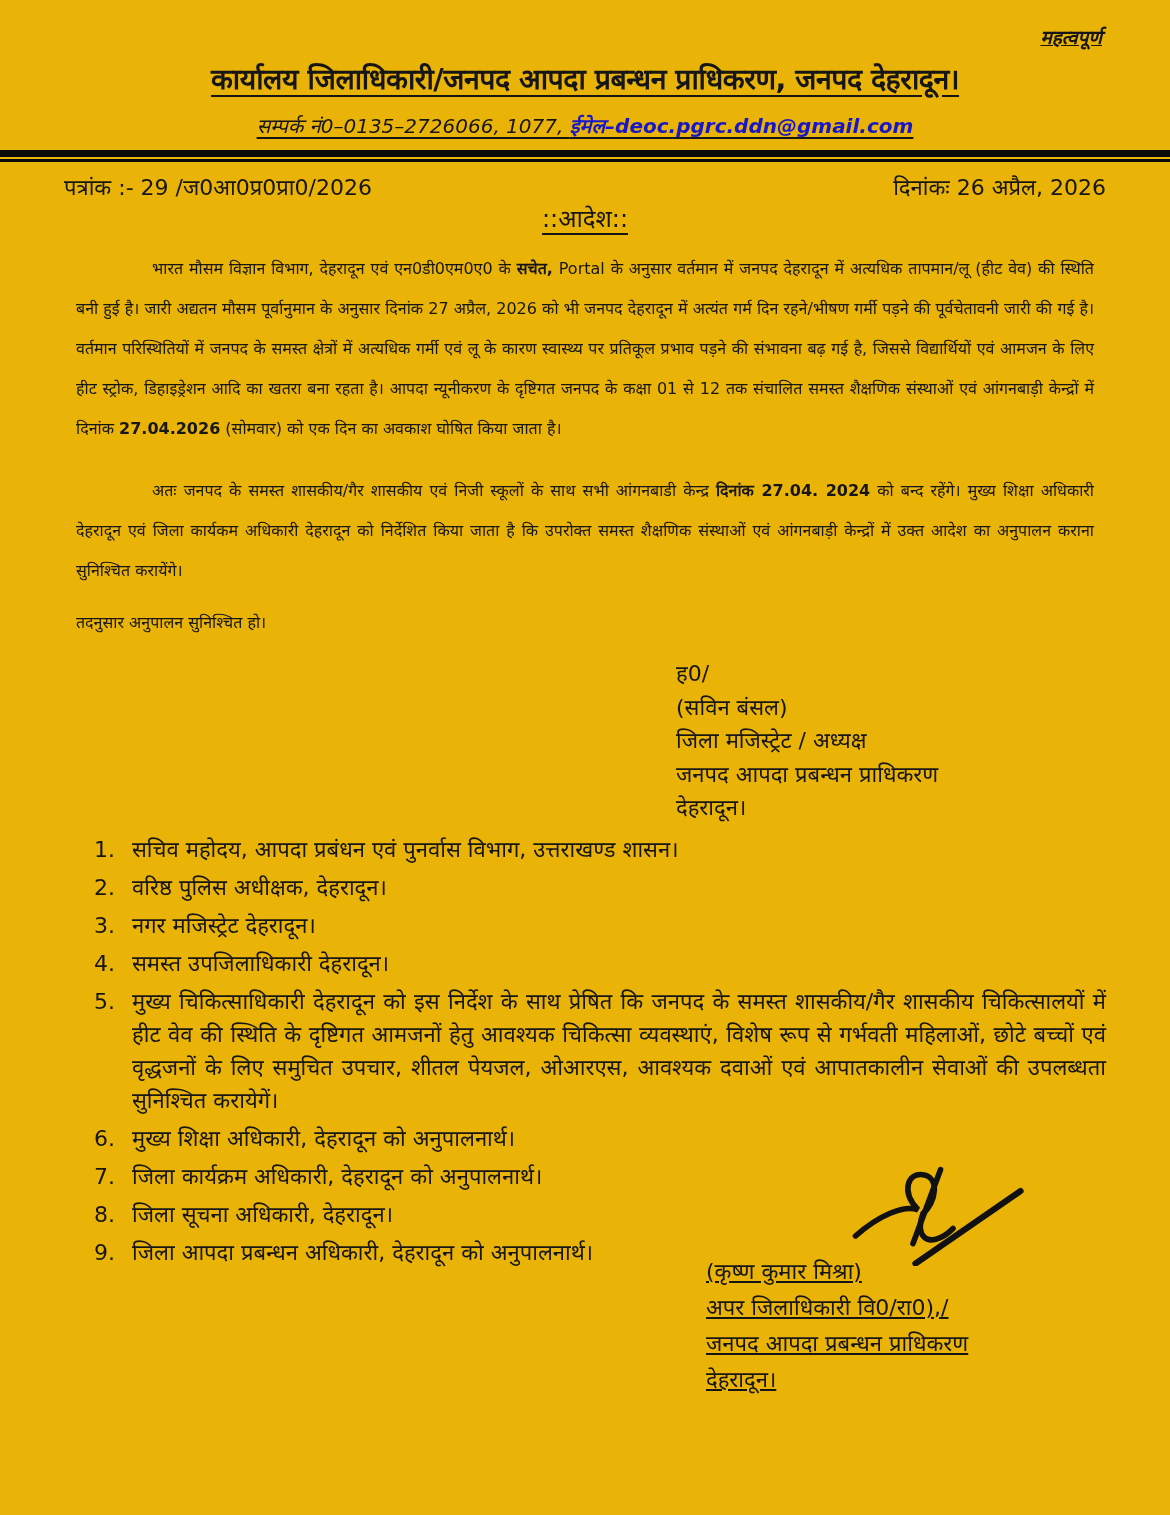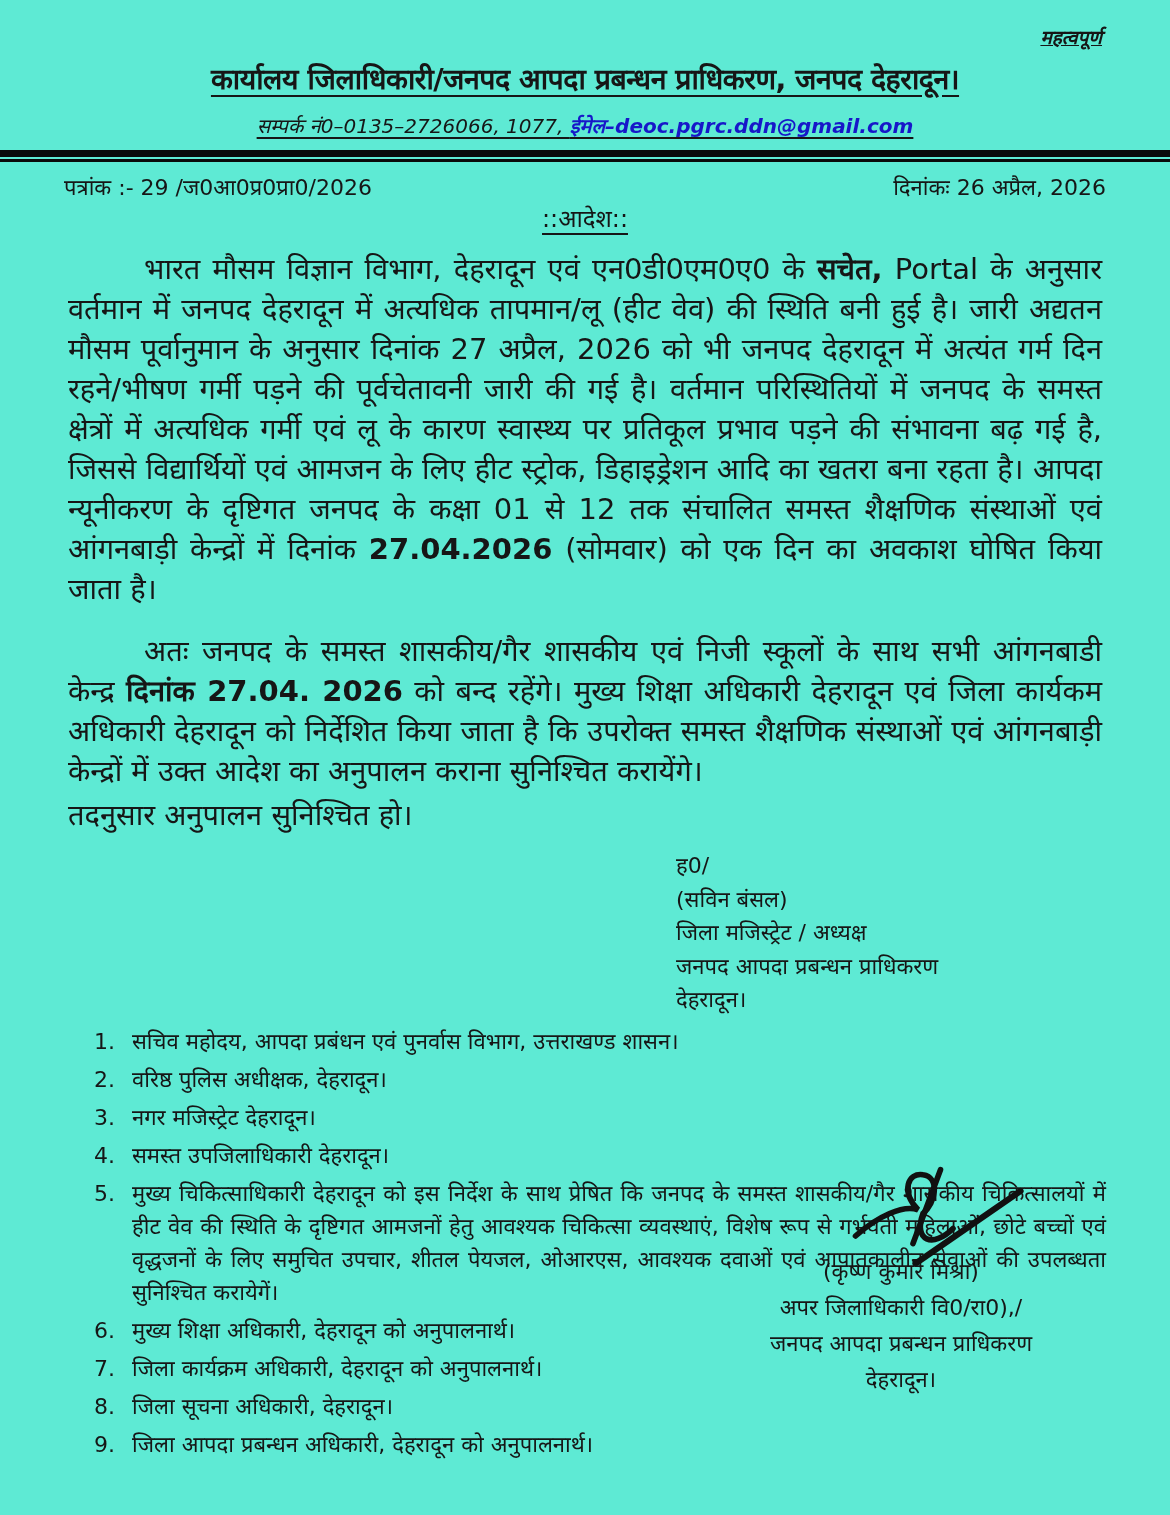--- a/index.html
+++ b/index.html
@@ -1,47 +1,47 @@
 <!DOCTYPE html>
 <html lang="hi"><head>
 <meta charset="utf-8">
 <style>
   html,body{margin:0;padding:0;background:#e8e8e8;}
   .page{
     width:1170px;height:1515px;box-sizing:border-box;position:relative;
-    margin:0 auto;background:#5eead4;color:#161616;overflow:hidden;
+    margin:0 auto;background:#eab308;color:#161616;overflow:hidden;
     padding:24px 64px 0;
     font-family:"DejaVu Sans","Liberation Sans",sans-serif;
   }
   .imp{text-align:right;font-style:italic;font-weight:bold;font-size:19px;
        text-decoration:underline;padding-right:4px;}
   .title{text-align:center;font-size:28.5px;font-weight:700;margin:9px 0 0;
          text-decoration:underline;text-underline-offset:6px;letter-spacing:-0.5px;}
   .contact{text-align:center;font-style:italic;font-size:20px;margin-top:15px;}
   .contact .inner{text-decoration:underline;text-underline-offset:4px;}
   .email{color:#1717c9;font-weight:bold;cursor:pointer;}
   .rule{margin:11px -64px 0;height:2px;border-top:7px solid #0a0a0a;border-bottom:3px solid #0a0a0a;}
   .refrow{display:flex;justify-content:space-between;font-size:22px;margin-top:9px;}
   .order-head{text-align:center;font-size:24px;}
   .order-head .ul{text-decoration:underline;text-underline-offset:6px;}
-  .para{font-size:29px;line-height:40px;text-align:justify;margin:4px;}
+  .para{font-size:16px;line-height:40px;text-align:justify;margin:12px;}
   .ind{text-indent:76px;}
   .p1{margin-top:15px;}
   .p2{margin-top:22px;}
   .b{font-weight:bold;}
   .sig1{width:350px;margin:14px 80px 0 auto;text-align:left;font-size:22px;line-height:33.5px;}
   .copy-head{font-size:22px;margin-top:15px;}
   .copy-list{margin-top:8px;font-size:22px;line-height:33px;width:100%;}
   .li{display:flex;margin-top:5px;}
   .num{width:38px;margin-left:30px;flex:none;}
   .txt{flex:1;}
   .txt.wide{text-align:justify;}
   .scribble{position:absolute;left:843px;top:1166px;}
-  .sig2{position:absolute;top:1254px;left:706px;width:390px;text-align:center;
-        font-size:22px;line-height:36px;}
+  .sig2{position:absolute;top:1254px;left:706px;width:390px;text-align:left;
+        font-size:22px;line-height:36px;text-decoration:underline;}
 </style>
 </head>
 <body>
 
 <div class="page">
 
   <div class="imp">महत्वपूर्ण</div>
 
   <h1 class="title">कार्यालय जिलाधिकारी/जनपद आपदा प्रबन्धन प्राधिकरण, जनपद देहरादून।</h1>
 
@@ -54,21 +54,21 @@
     <span>पत्रांक :- 29  /ज0आ0प्र0प्रा0/2026</span>
     <span>दिनांकः  26  अप्रैल,  2026</span>
   </div>
 
   <div class="order-head">
     <span class="ul">::आदेश::</span>
   </div>
 
   <p class="para ind p1"><span>भारत मौसम विज्ञान विभाग, देहरादून एवं एन0डी0एम0ए0 के </span><span class="b">सचेत,</span><span> Portal के अनुसार वर्तमान में जनपद देहरादून में अत्यधिक तापमान/लू (हीट वेव) की स्थिति बनी हुई है। जारी अद्यतन मौसम पूर्वानुमान के अनुसार दिनांक 27 अप्रैल, 2026 को भी जनपद देहरादून में अत्यंत गर्म दिन रहने/भीषण गर्मी पड़ने की पूर्वचेतावनी जारी की गई है। वर्तमान परिस्थितियों में जनपद के समस्त क्षेत्रों में अत्यधिक गर्मी एवं लू के कारण स्वास्थ्य पर प्रतिकूल प्रभाव पड़ने की संभावना बढ़ गई है, जिससे विद्यार्थियों एवं आमजन के लिए हीट स्ट्रोक, डिहाइड्रेशन आदि का खतरा बना रहता है। आपदा न्यूनीकरण के दृष्टिगत जनपद के कक्षा 01 से 12 तक संचालित समस्त शैक्षणिक संस्थाओं एवं आंगनबाड़ी केन्द्रों में दिनांक </span><span class="b">27.04.2026</span><span> (सोमवार) को एक दिन का अवकाश घोषित किया जाता है।</span></p>
 
-  <p class="para ind p2"><span>अतः जनपद के समस्त शासकीय/गैर शासकीय एवं निजी स्कूलों के साथ सभी आंगनबाडी केन्द्र </span><span class="b">दिनांक 27.04. 2026</span><span> को बन्द रहेंगे। मुख्य शिक्षा अधिकारी देहरादून एवं जिला कार्यकम अधिकारी देहरादून को निर्देशित किया जाता है कि उपरोक्त समस्त शैक्षणिक संस्थाओं एवं आंगनबाड़ी केन्द्रों में उक्त आदेश का अनुपालन कराना सुनिश्चित करायेंगे।</span></p>
+  <p class="para ind p2"><span>अतः जनपद के समस्त शासकीय/गैर शासकीय एवं निजी स्कूलों के साथ सभी आंगनबाडी केन्द्र </span><span class="b">दिनांक 27.04. 2024</span><span> को बन्द रहेंगे। मुख्य शिक्षा अधिकारी देहरादून एवं जिला कार्यकम अधिकारी देहरादून को निर्देशित किया जाता है कि उपरोक्त समस्त शैक्षणिक संस्थाओं एवं आंगनबाड़ी केन्द्रों में उक्त आदेश का अनुपालन कराना सुनिश्चित करायेंगे।</span></p>
 
   <p class="para">तदनुसार अनुपालन सुनिश्चित हो।</p>
 
   <div class="sig1">
     <div>ह0/</div>
     <div>(सविन बंसल)</div>
     <div>जिला मजिस्ट्रेट / अध्यक्ष</div>
     <div>जनपद आपदा प्रबन्धन प्राधिकरण</div>
     <div>देहरादून।</div>
   </div>

